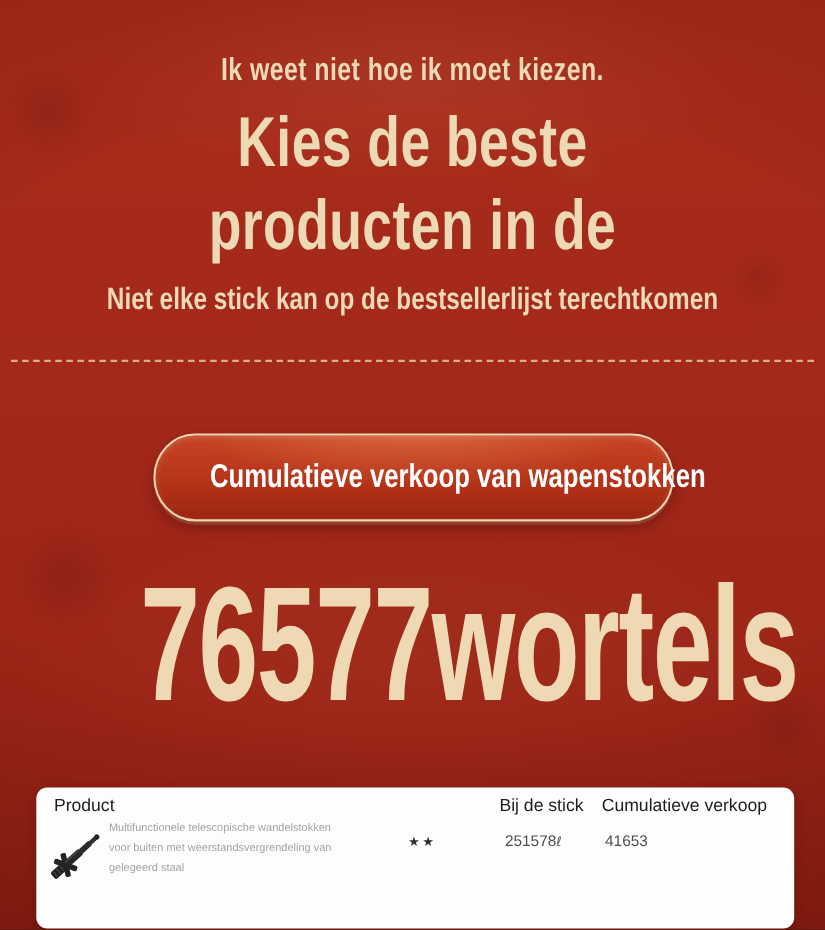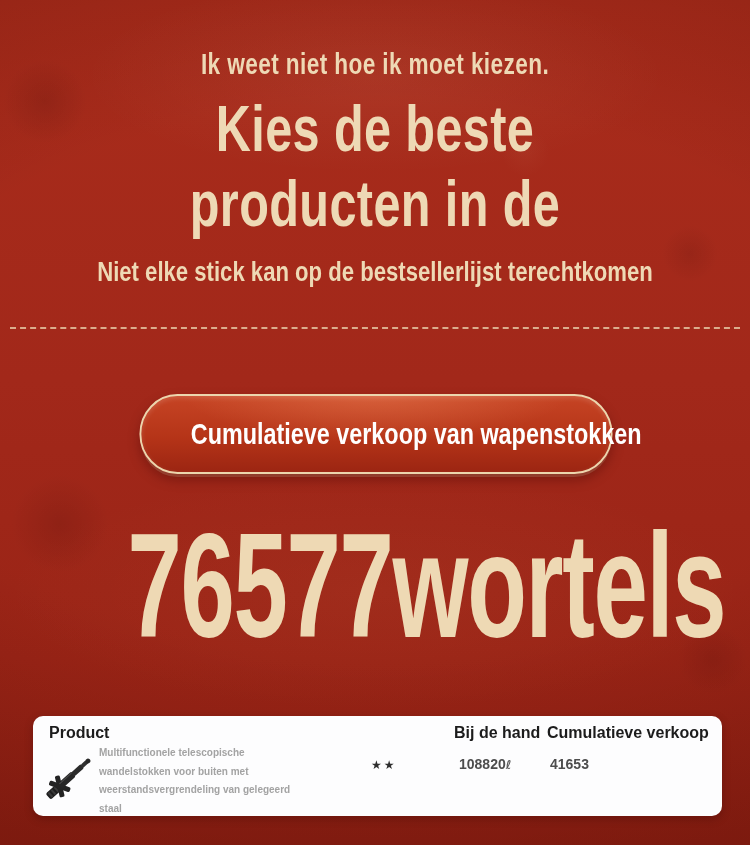--- a/index.html
+++ b/index.html
@@ -66,24 +66,23 @@
   }
   .pill span{display:inline-block;transform:scaleX(0.82);transform-origin:50% 50%;white-space:nowrap;}
   .big-counter{
     position:absolute;top:516px;left:0;width:750px;
     text-align:center;color:#eed9b4;
     font-size:148px;line-height:140px;font-weight:800;
     transform:scaleX(0.66);transform-origin:50% 50%;
     white-space:nowrap;letter-spacing:-2px;
   }
   .card{
-    position:absolute;left:33px;top:716px;width:689px;height:100px;
+    position:absolute;left:33px;top:716px;width:689px;height:128px;
     background:#fdfdfe;border-radius:10px;
     box-shadow:0 3px 8px rgba(40,0,0,0.25);
-    font-weight:bold;
   }
   .th{position:absolute;top:8px;font-size:16px;color:#1c1c1c;white-space:nowrap;}
   .th-product{left:16px;}
   .th-onhand{left:421px;}
   .th-sales{left:514px;}
   .prod-img{position:absolute;left:4px;top:30px;width:64px;height:64px;display:block;}
   .prod-name{
     position:absolute;left:66px;top:28px;width:208px;
     font-size:10px;line-height:18.5px;color:#a3a3a3;
   }
@@ -123,21 +122,21 @@
 
   <button class="pill">
     <span>Cumulatieve verkoop van wapenstokken</span>
   </button>
 
   <div class="big-counter">76577wortels</div>
 
   <div class="card">
     <div>
       <span class="th th-product">Product</span>
-      <span class="th th-onhand">Bij de hand</span>
+      <span class="th th-onhand">Bij de stick</span>
       <span class="th th-sales">Cumulatieve verkoop</span>
     </div>
 
     <div>
       <span class="prod-img">
         <svg width="64" height="64" viewBox="0 0 64 64">
           <g transform="rotate(-42 32 32)">
 
             <rect x="4" y="28" width="16" height="8" rx="2" fill="#1e1e1e"></rect>
             <rect x="6" y="29" width="2" height="6" fill="#3a3a3a"></rect>
@@ -154,19 +153,19 @@
 
             <rect x="21" y="29.4" width="16" height="1.2" fill="#4a4a4a"></rect>
           </g>
         </svg>
       </span>
 
       <span class="prod-name">Multifunctionele telescopische wandelstokken voor buiten met weerstandsvergrendeling van gelegeerd staal</span>
 
       <span class="rating">★★</span>
 
-      <span class="onhand"><span>108820</span><span class="unit">ℓ</span></span>
+      <span class="onhand"><span>251578</span><span class="unit">ℓ</span></span>
 
       <span class="sales">41653</span>
     </div>
   </div>
 
 </div>
 
 </body></html>

